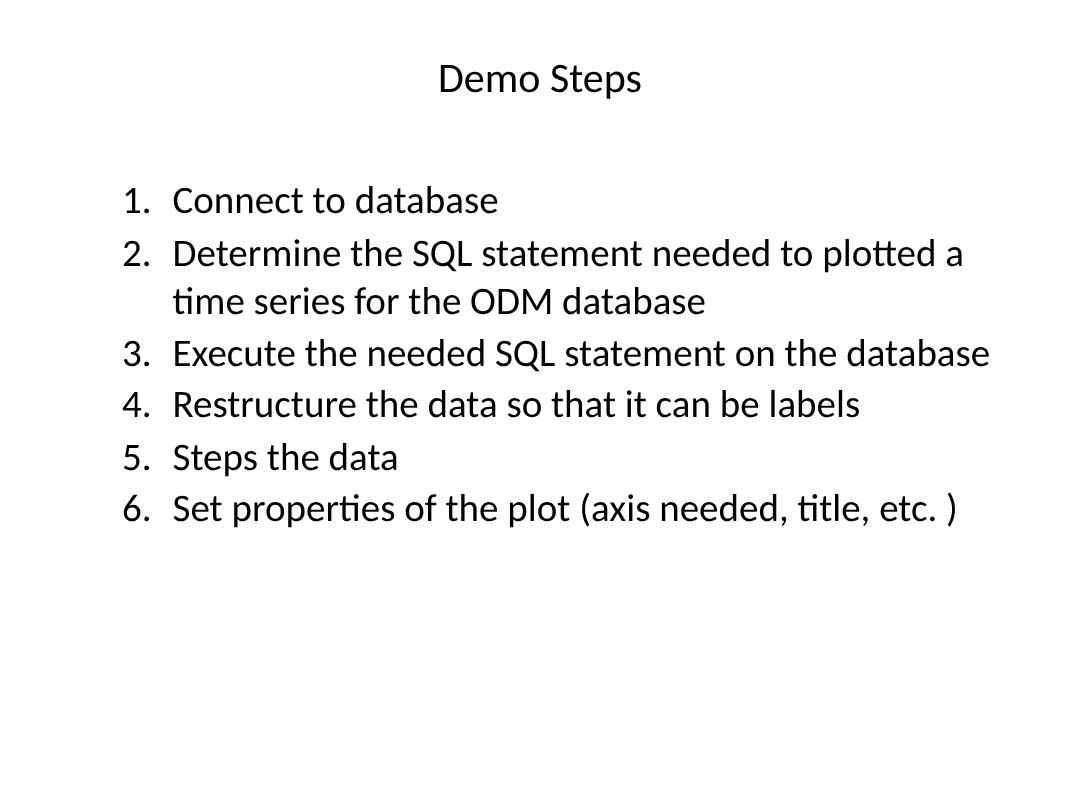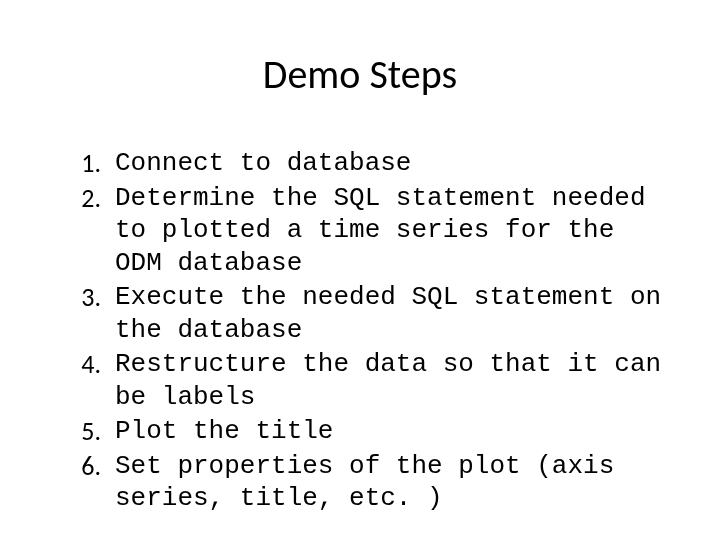--- a/index.html
+++ b/index.html
@@ -6,43 +6,42 @@
     body {
       width: 720px;
       height: 540px;
       background: #fff;
       font-family: Calibri, "Segoe UI", Arial, sans-serif;
       color: #000;
       padding: 30px 50px 40px 50px;
     }
     .title {
       text-align: center;
-      font-size: 40px;
+      font-size: 28px;
       font-weight: 400;
       margin-bottom: 48px;
-      margin-top: 20px;
+      margin-top: 4px;
     }
     .list {
       font-size: 26px;
       line-height: 1.25;
       padding-left: 65px;
     }
     .item {
       display: flex;
       margin-bottom: 2px;
     }
     .num {
       min-width: 32px;
       text-align: right;
       margin-right: 14px;
       margin-left: -46px;
     }
     .txt {
       flex: 1;
-      font-family: Liberation Mono, monospace;
     }
   </style>
 </head>
 <body>
 
 <h1 class="title">Demo Steps</h1>
 
 <div class="list">
   <div class="item">
     <span class="num">1.</span>
@@ -55,19 +54,19 @@
   <div class="item">
     <span class="num">3.</span>
     <span class="txt">Execute the needed SQL statement on the database</span>
   </div>
   <div class="item">
     <span class="num">4.</span>
     <span class="txt">Restructure the data so that it can be labels</span>
   </div>
   <div class="item">
     <span class="num">5.</span>
-    <span class="txt">Plot the title</span>
+    <span class="txt">Steps the data</span>
   </div>
   <div class="item">
     <span class="num">6.</span>
-    <span class="txt">Set properties of the plot (axis series, title, etc. )</span>
+    <span class="txt">Set properties of the plot (axis needed, title, etc. )</span>
   </div>
 </div>
 
 </body></html>

